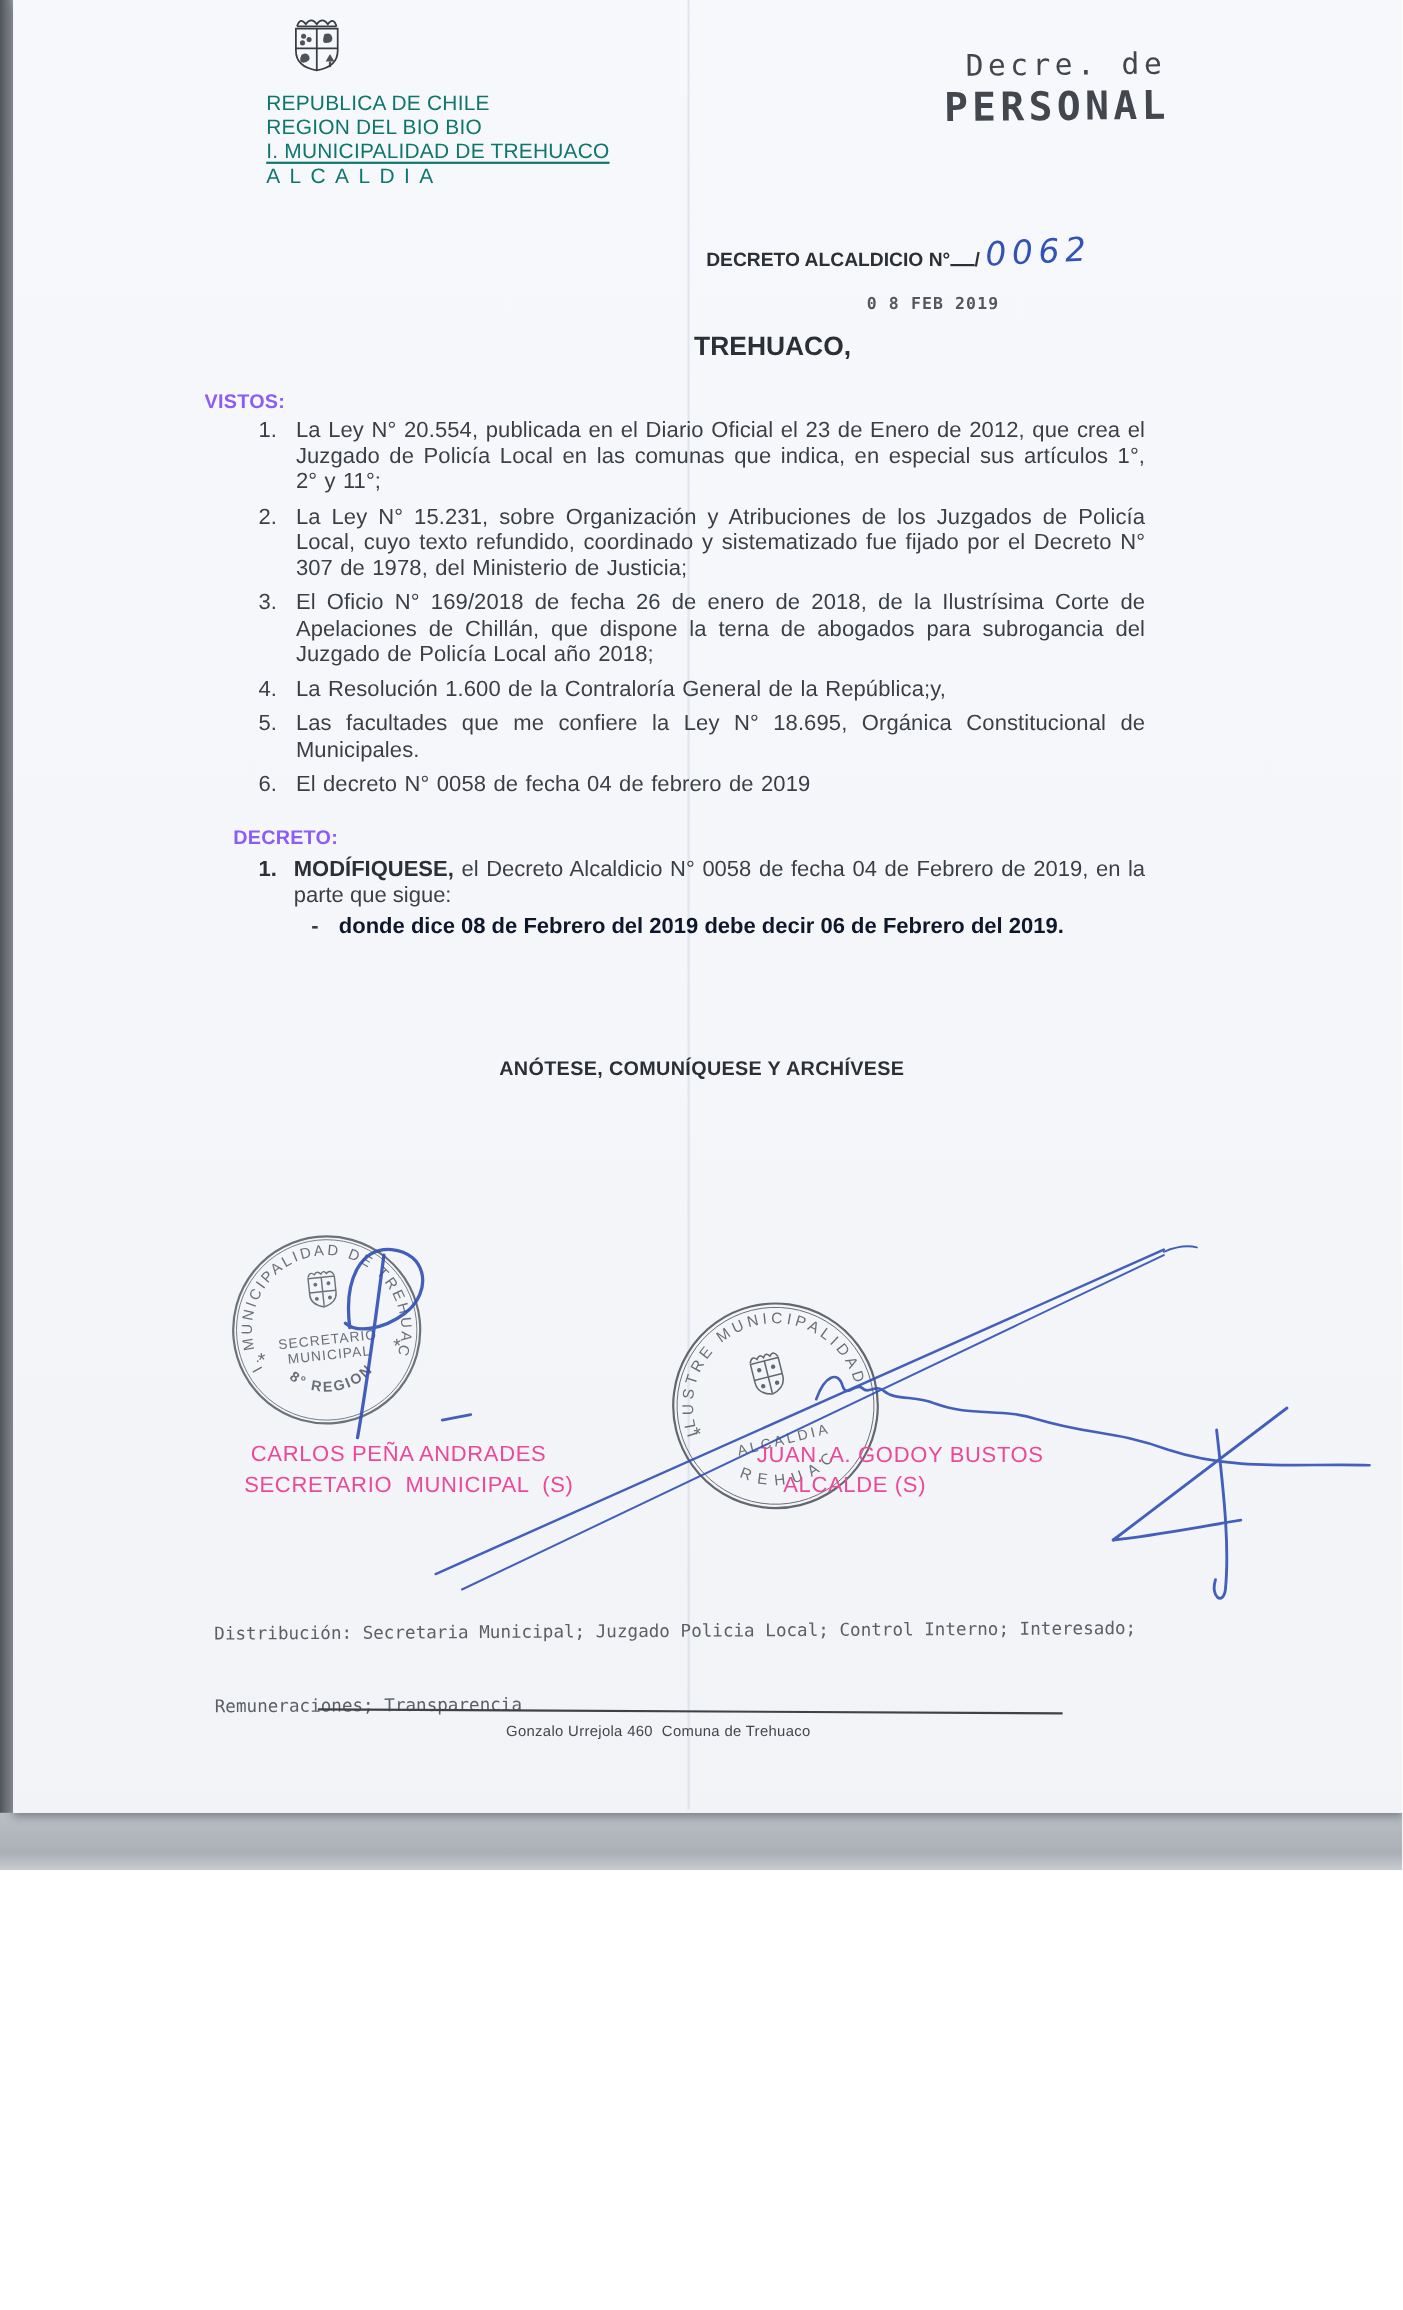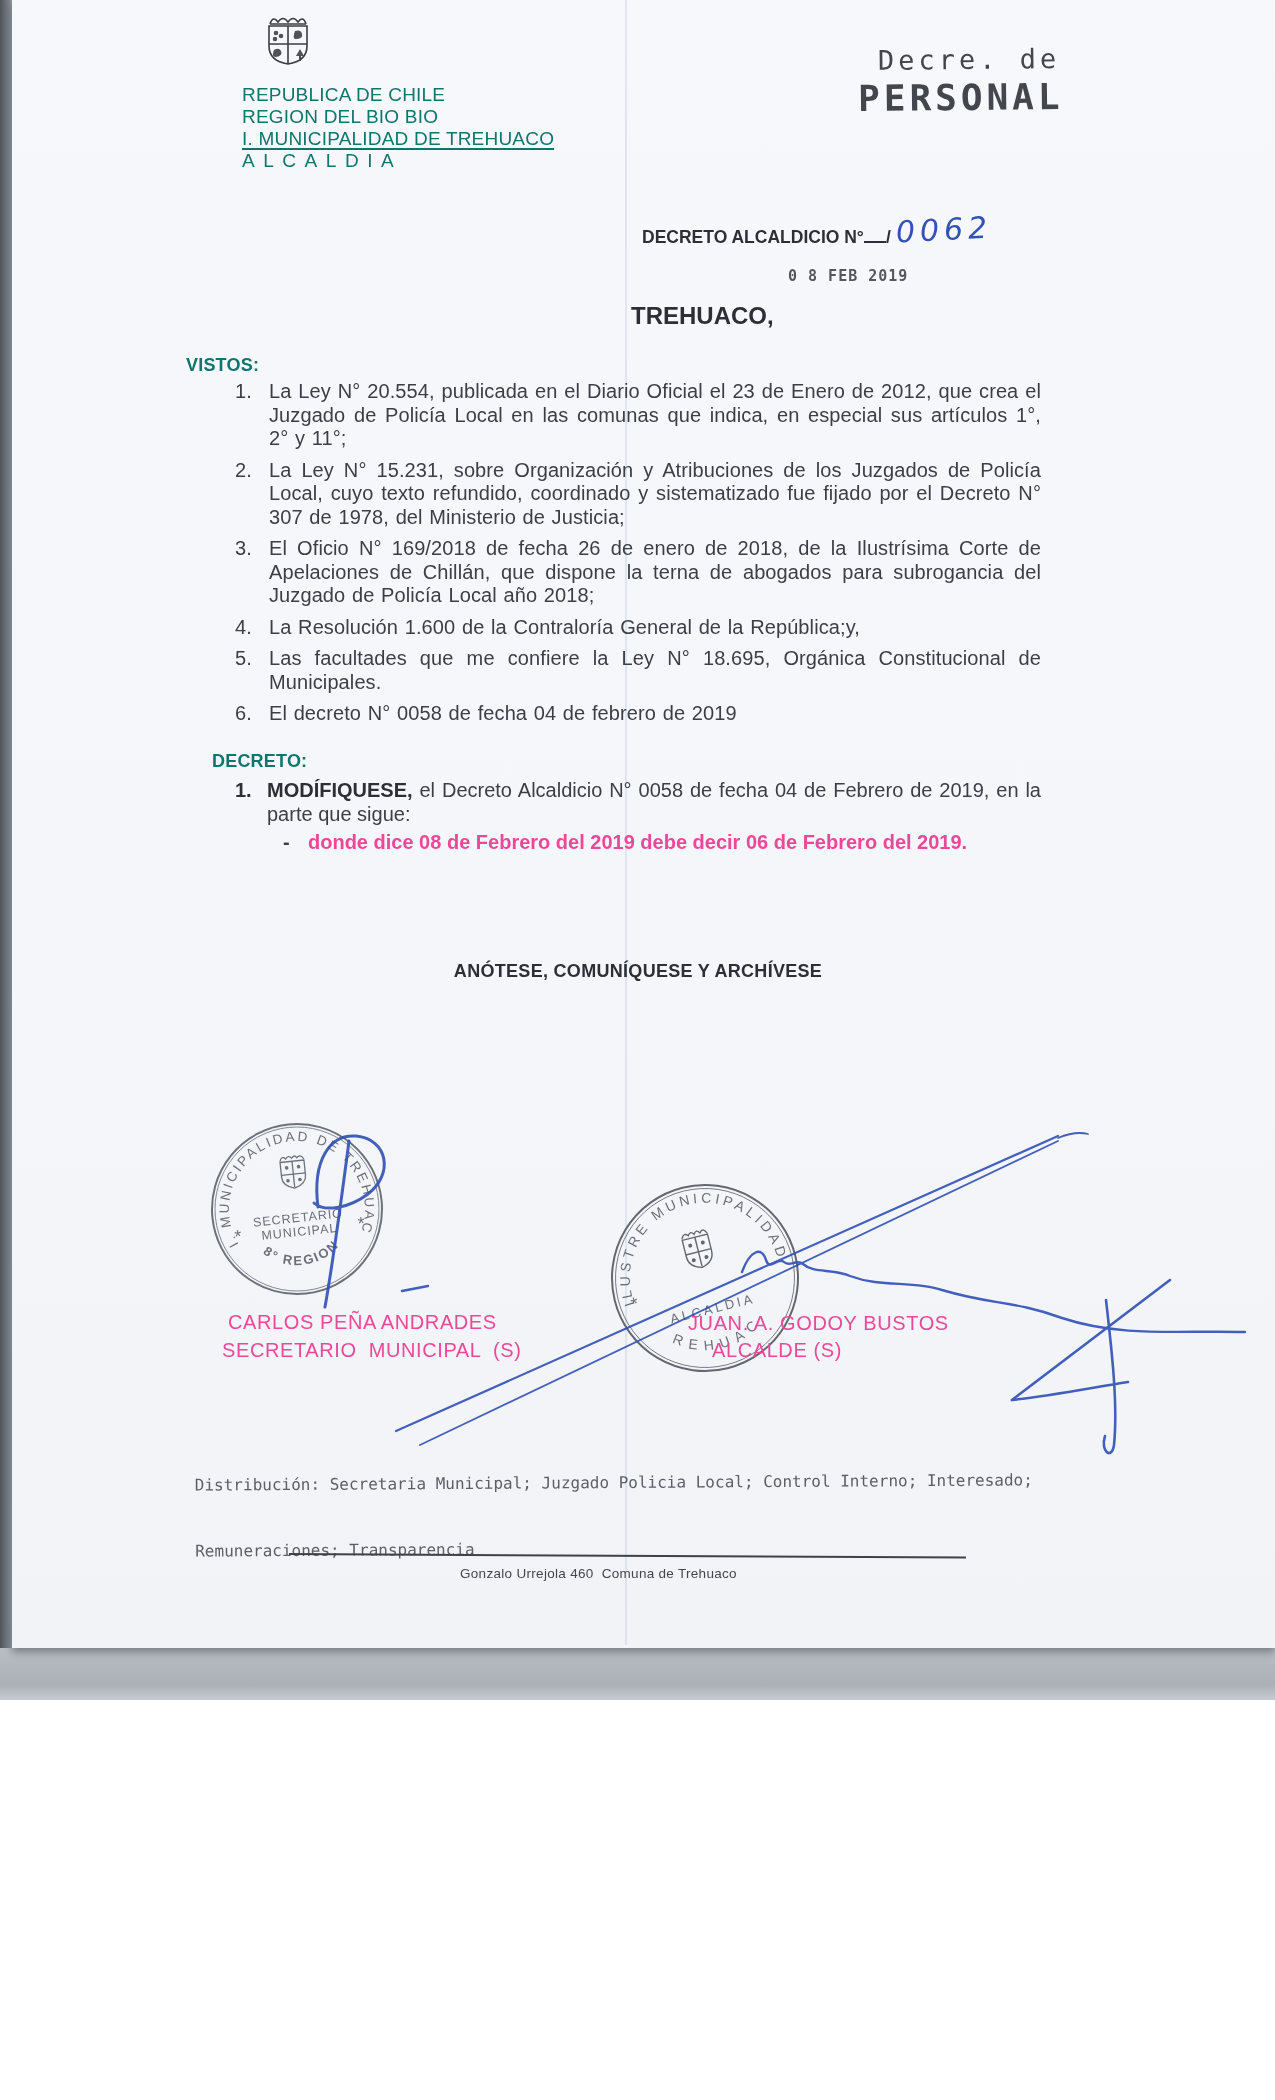--- a/index.html
+++ b/index.html
@@ -31,33 +31,33 @@
   .handwritten{display:inline-block;font-size:30px;font-weight:400;font-style:italic;
                color:#3352b5;letter-spacing:5px;transform:rotate(-3deg) translateY(-3px);
                font-family:"DejaVu Sans",sans-serif;}
   .city-line{left:631px;top:269px;font-size:24px;font-weight:700;color:#2c3036;margin-top:33px;}
   .date-stamp{left:788px;top:267px;font-family:"DejaVu Sans Mono",monospace;font-weight:700;
               font-size:15px;letter-spacing:1px;color:#54585e;white-space:pre;}
   .ref-line{left:631px;top:335px;width:414px;font-size:18px;color:#34383e;
             border-bottom:2.5px solid #24272c;padding-bottom:5px;letter-spacing:.2px;word-spacing:1.5px;}
   .bold{font-weight:700;color:#2c3036;}
   
-  .h-bold{font-size:18px;font-weight:700;color:#0f766e;letter-spacing:.2px;}
+  .h-bold{font-size:18px;font-weight:700;color:#8b5cf6;letter-spacing:.2px;}
   .vistos-heading{left:186px;top:355px;}
   .list{left:235px;top:380px;width:806px;font-size:20px;line-height:23.5px;
         letter-spacing:.1px;word-spacing:1px;color:#3b3f45;}
   .row{display:flex;margin-bottom:8px;}
   .row .num{flex:0 0 34px;}
   .row .txt{flex:1;text-align:justify;text-align-last:left;}
   .decreto-heading{left:212px;top:751px;}
   .decreto-item{left:235px;top:779px;width:806px;font-size:20px;line-height:23.5px;color:#3b3f45;}
   .decreto-item .num{flex:0 0 32px;font-weight:700;color:#2c3036;}
   .decreto-sub{left:283px;top:831px;width:735px;font-size:20px;line-height:23.5px;}
   .decreto-sub .num{flex:0 0 25px;font-weight:700;}
-  .decreto-sub .txt{font-weight:700;color:#ec4899;}
+  .decreto-sub .txt{font-weight:700;color:#0f172a;}
   .anotese{left:235px;top:961px;width:806px;text-align:center;font-size:18px;font-weight:700;
            color:#2c3036;letter-spacing:.3px;}
   
   .seal{z-index:4;opacity:.88;}
   .seal-left{left:208px;top:1120px;transform:rotate(-6deg);}
   .seal-right{left:607px;top:1180px;transform:rotate(-14deg);}
   .sig-name{font-size:20px;letter-spacing:.6px;color:#ec4899;z-index:5;white-space:pre;}
   .name-l1{left:228px;top:1311px;}
   .name-l2{left:222px;top:1339px;word-spacing:6px;}
   .name-r1{left:688px;top:1312px;}

